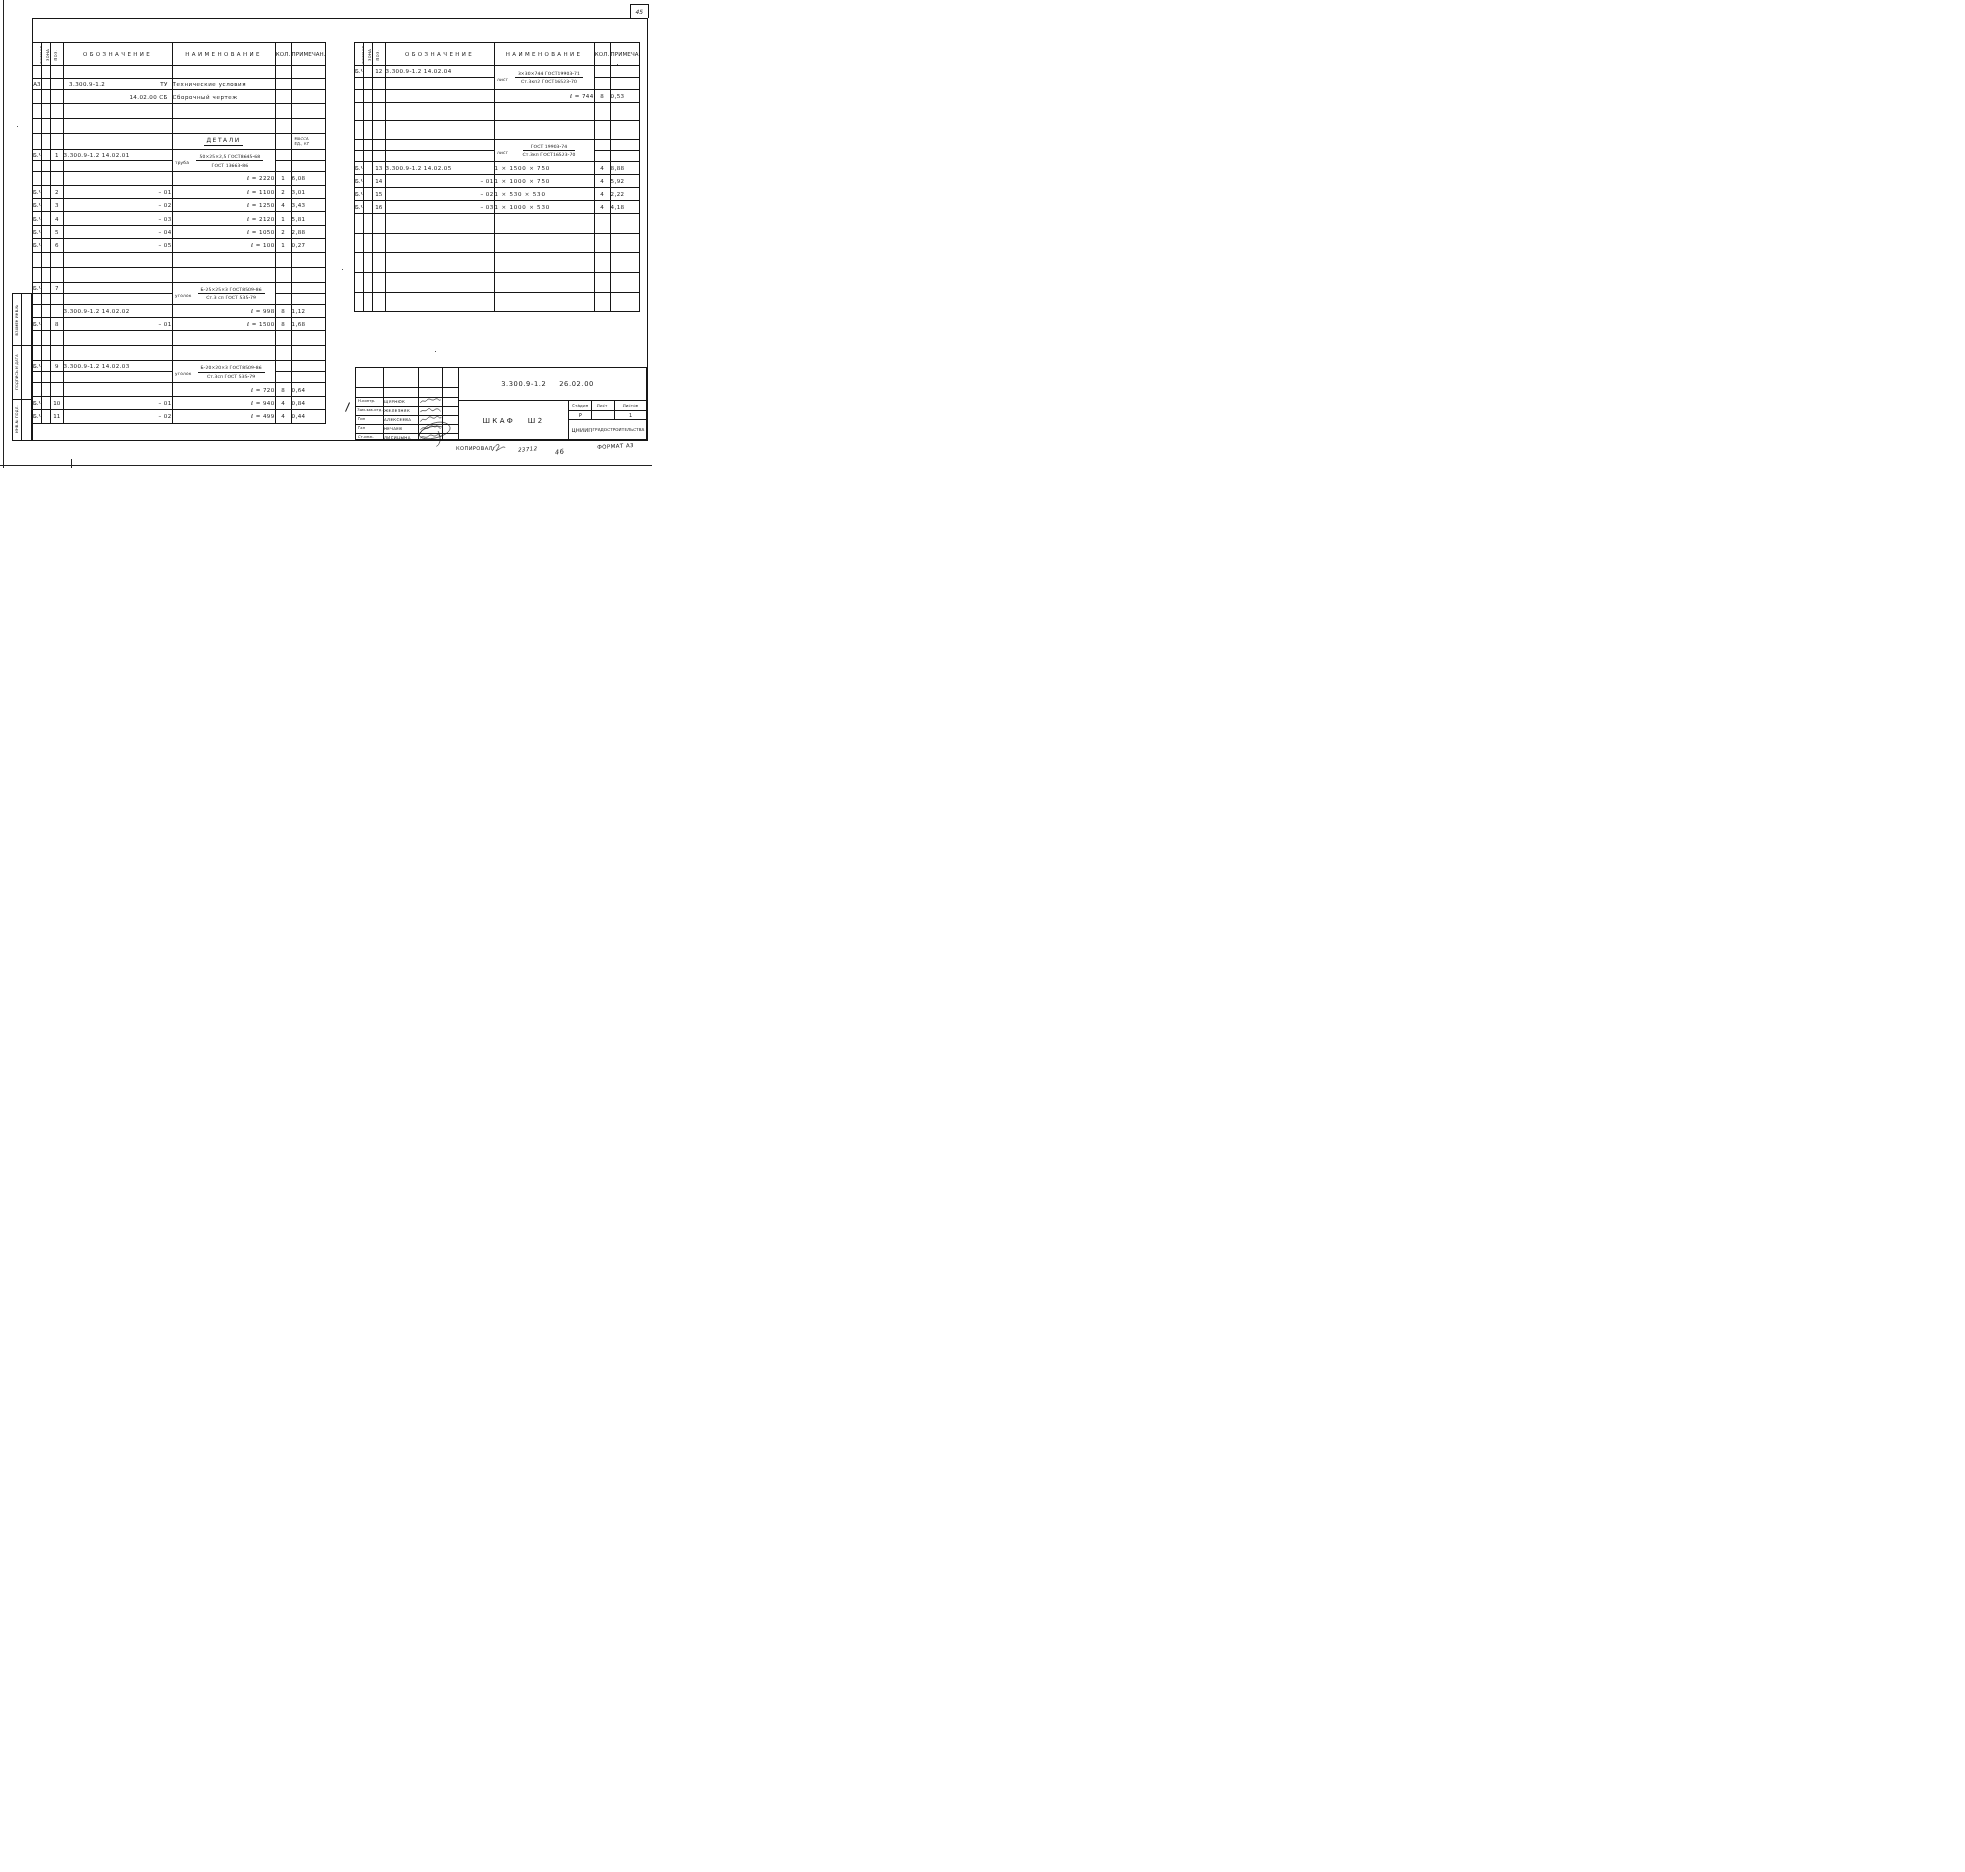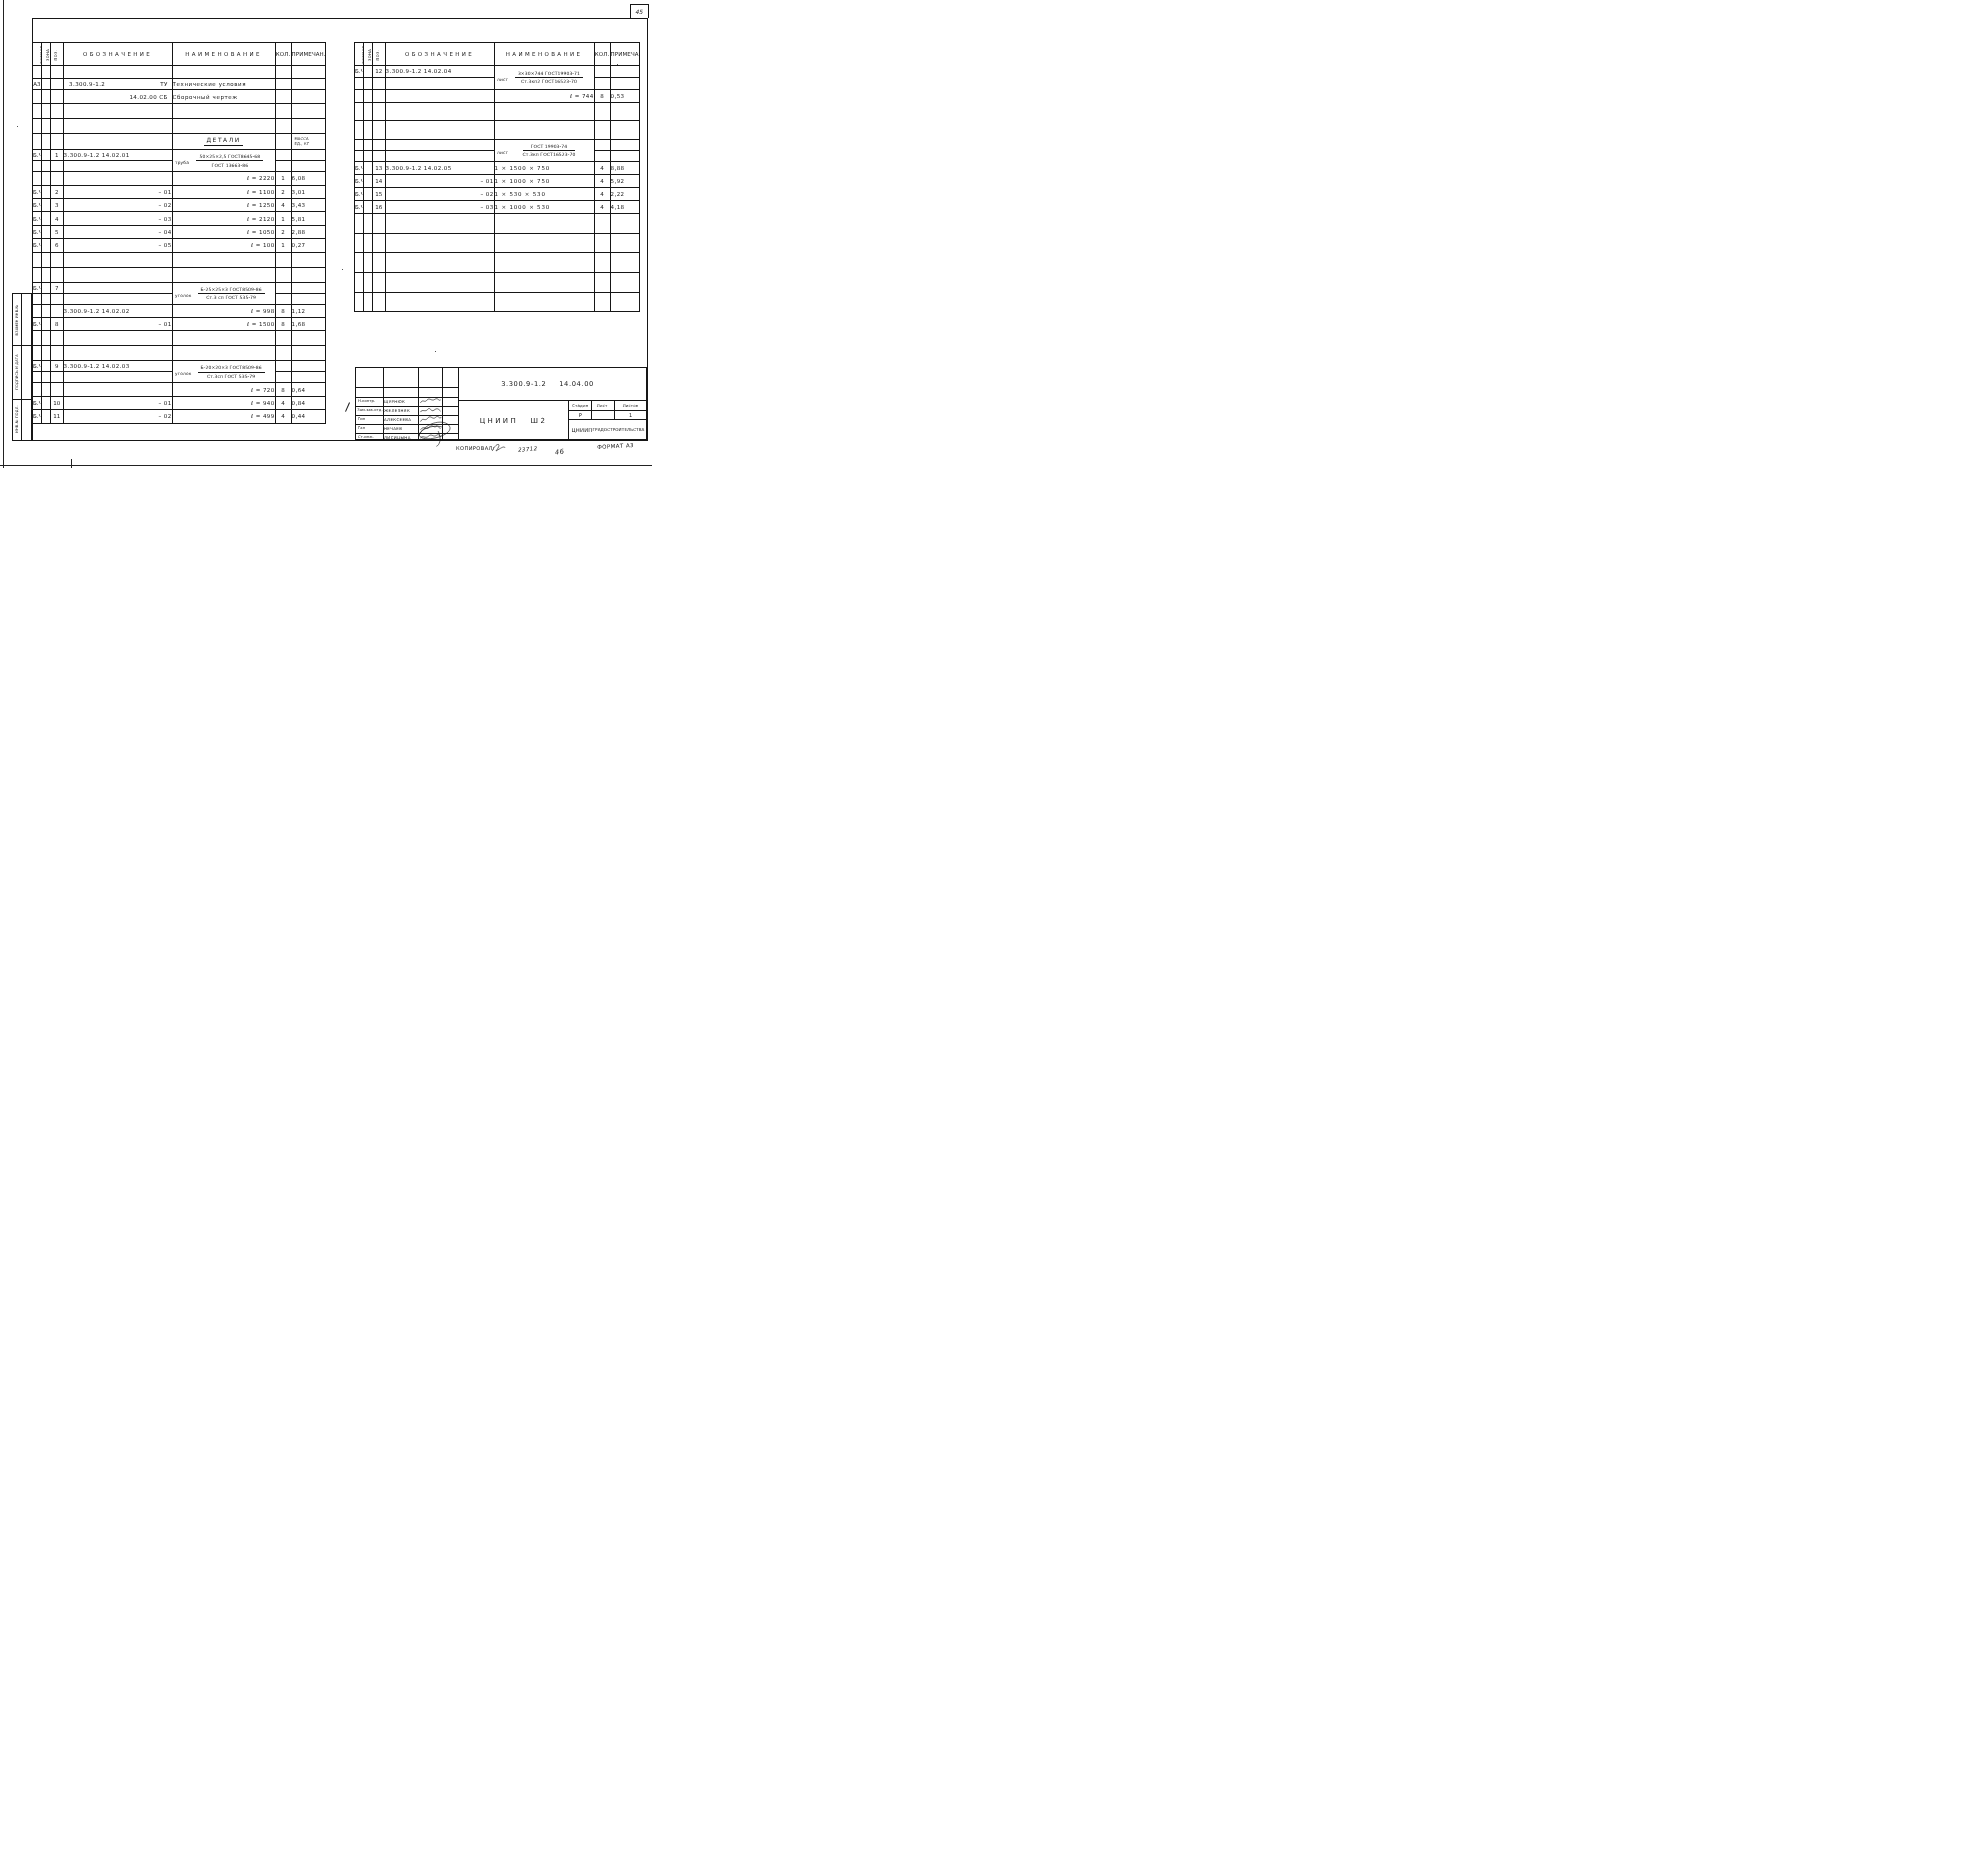--- a/index.html
+++ b/index.html
@@ -638,23 +638,23 @@
           <path d="M4,14 C12,2 18,18 26,8 S38,14 46,4 L54,12"></path>
         </svg>
       <svg class="sig" style="left:63px;top:65px" width="23" height="7.9" viewBox="0 0 58 20">
           <path d="M4,12 C10,4 16,16 24,8 S36,12 44,6 S52,12 56,8"></path>
         </svg>
       <svg class="sig" style="left:55px;top:44px" width="43" height="35" viewBox="0 0 110 90">
           <path d="M20,60 C40,20 95,18 100,40 C104,60 40,78 24,64 C10,52 50,30 78,38 M70,50 C80,70 72,86 66,88"></path>
         </svg>
     </div>
     <div class="tb-main">
-      <div class="docnum">3.300.9-1.2 14.04.00</div>
+      <div class="docnum">3.300.9-1.2 26.02.00</div>
       <div class="hl-doc"></div>
-      <div class="shkaf">ЦНИИП Ш2</div>
+      <div class="shkaf">ШКАФ Ш2</div>
       <div class="vl" style="position:absolute;left:132px;top:33px;width:0.8px;height:18px;background:var(--ink)"></div>
       <div class="vl" style="position:absolute;left:155px;top:33px;width:0.8px;height:18px;background:var(--ink)"></div>
       <div class="hl" style="position:absolute;left:110px;top:42px;width:78px;height:0.8px;background:var(--ink)"></div>
       <div class="hl" style="position:absolute;left:110px;top:51px;width:78px;height:1.2px;background:var(--ink)"></div>
       <div class="stg-lbl" style="left:110px;width:22.4px">Стадия</div>
       <div class="stg-lbl" style="left:132px;width:22.4px">Лист</div>
       <div class="stg-lbl" style="left:155px;width:33px">Листов</div>
       <div class="stg-val" style="left:110px;width:22.4px">Р</div>
       <div class="stg-val" style="left:132px;width:22.4px"></div>
       <div class="stg-val" style="left:155px;width:33px">1</div>

